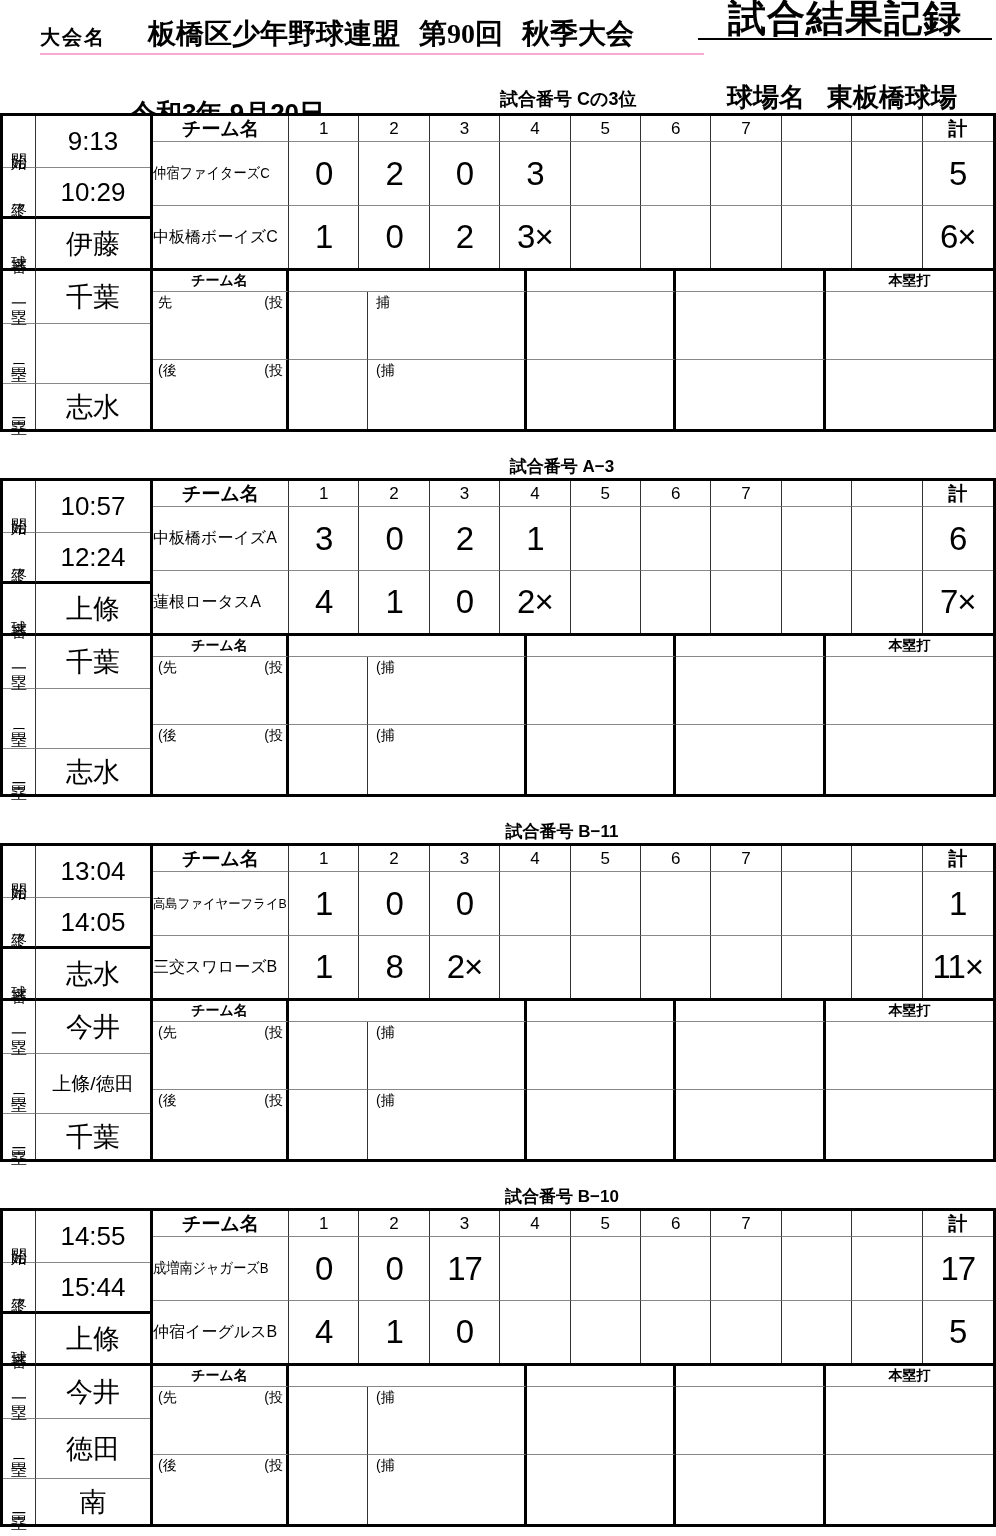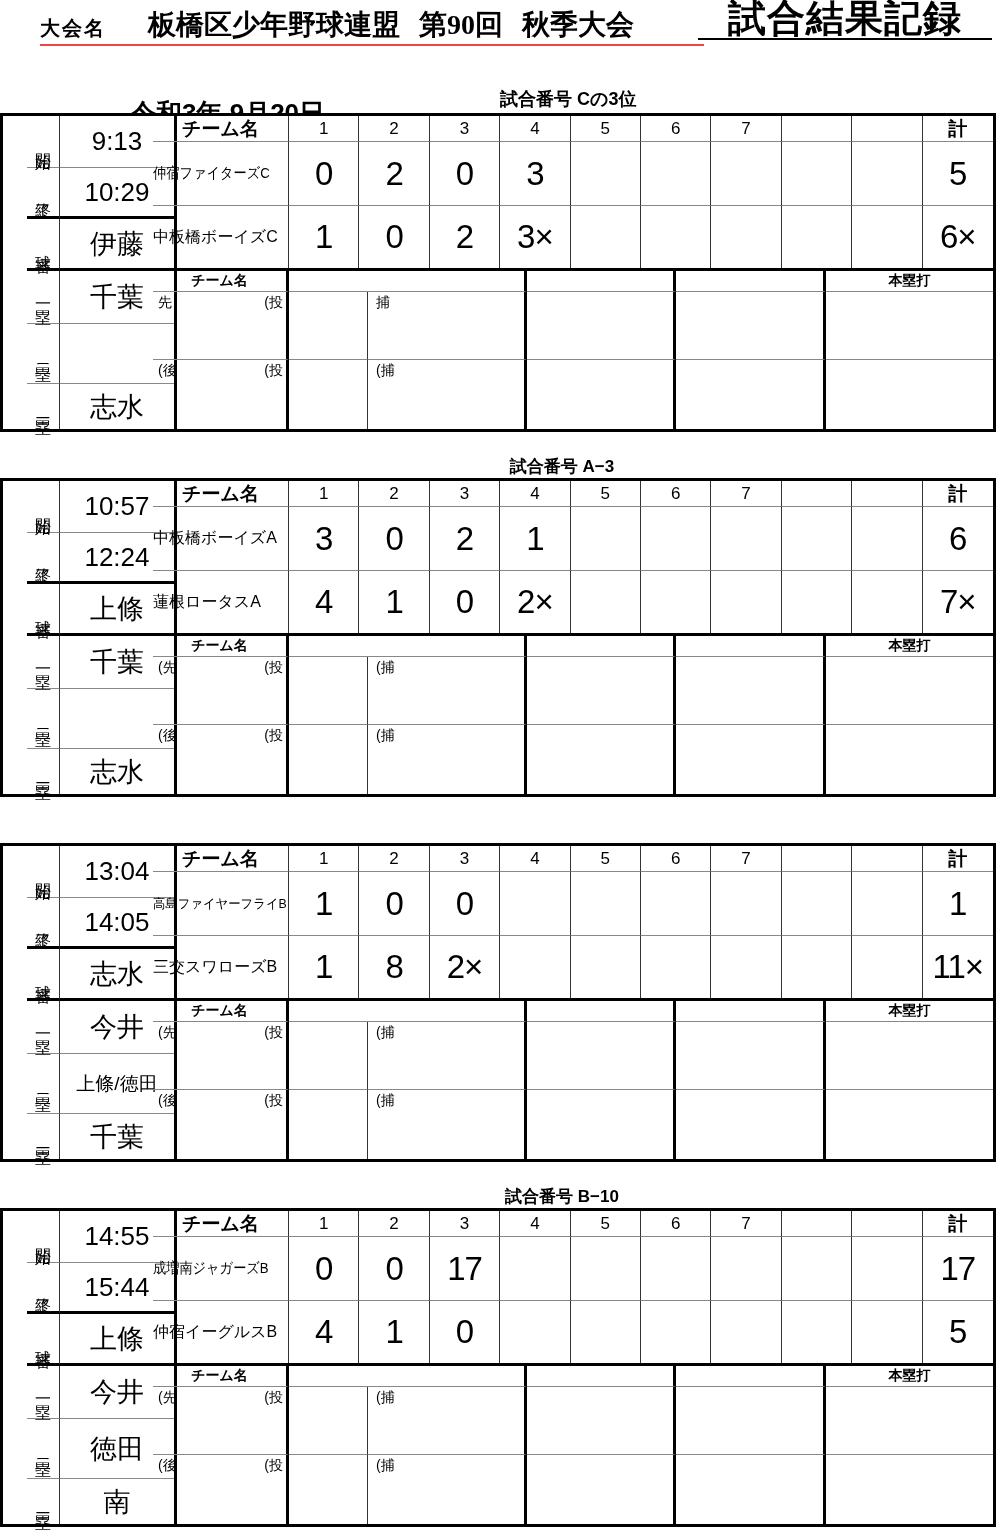--- a/index.html
+++ b/index.html
@@ -1,21 +1,21 @@
 <!DOCTYPE html>
 <html><head>
 <meta charset="utf-8">
 <style>
   html,body { margin:0; padding:0; background:#fff; }
   body { width:996px; height:1536px; font-family:"Liberation Sans", sans-serif; color:#000; }
   #page { position:relative; width:996px; height:1536px; overflow:hidden; background:#fff; }
 
   
-  .hdr-line { position:absolute; left:40px; top:2px; width:664px; height:42px;
-              border-bottom:2px solid #ef4444; display:flex; align-items:flex-end; }
+  .hdr-line { position:absolute; left:40px; top:11px; width:664px; height:42px;
+              border-bottom:2px solid #f9a8d4; display:flex; align-items:flex-end; }
   .hlabel { font-family:"Liberation Serif", serif; font-weight:bold; font-size:20px;
             letter-spacing:2px; padding-bottom:2px; white-space:nowrap; }
   .hname  { font-family:"Liberation Serif", serif; font-weight:bold; font-size:28px;
             margin-left:42px; word-spacing:12px; white-space:nowrap; }
   .title  { position:absolute; left:698px; top:0px; width:294px; height:38px;
             border-bottom:2px solid #000; font-size:38px; font-weight:bold;
             line-height:36px; text-align:center; letter-spacing:1px; white-space:nowrap; }
   .dateline { position:absolute; left:0; top:78px; width:996px; height:32px; }
   .date  { position:absolute; left:130px; top:18px; font-size:26px; font-weight:bold; white-space:nowrap; }
   .gnum  { position:absolute; left:500px; top:9px; font-size:18px; font-weight:bold; white-space:nowrap; }
@@ -25,21 +25,21 @@
   
   .game-wrap { position:absolute; left:0; width:996px; }
   .glabel { position:absolute; top:-23px; left:0; width:100%; box-sizing:border-box;
             padding-left:128px; text-align:center; font-size:17px; font-weight:bold; }
   .game { position:relative; width:996px; height:319px; border:3px solid #000;
           box-sizing:border-box; background:#fff; }
 
   .left { position:absolute; left:0; top:0; width:150px; height:313px; box-sizing:border-box;
           border-right:3px solid #000; display:grid;
           grid-template-columns:33px 1fr;
-          grid-template-rows:52px 51px 52px 53px 60px 45px;margin-left:24px; }
+          grid-template-rows:52px 51px 52px 53px 60px 45px; }
   .right { position:absolute; left:150px; top:0; width:840px; height:242px;text-align:right; }
   .sgrid { display:grid; width:840px; height:152px; box-sizing:content-box;
            grid-template-columns:136px repeat(10, 1fr);
            grid-template-rows:26px 64px 62px;
            border-bottom:3px solid #000; }
   .bgrid { display:grid; width:840px; height:158px;
            grid-template-columns:136px 79px 159px 149px 150px 1fr;
            grid-template-rows:21px 68px 69px; }
 
   .cell { display:flex; align-items:center; justify-content:center; box-sizing:border-box;
@@ -76,20 +76,21 @@
 
   <div class="hdr-line">
     <span class="hlabel">大会名</span>
     <span class="hname">板橋区少年野球連盟 第90回 秋季大会</span>
   </div>
   <div class="title">試合結果記録</div>
 
   <div class="dateline">
     <span class="date">令和3年 9月20日</span>
     <span class="gnum">試合番号 Cの3位</span>
+    <span class="venue"><span>球場名</span><span class="vname">東板橋球場</span></span>
   </div>
 
   <div id="games-host">
   <div class="game-wrap" style="top: 113px;">
     <div class="glabel"></div>
     <div class="game">
 
       <div class="left">
         <div class="cell vl br1 bb1">開始</div>
         <div class="cell val bb1">9:13</div>
@@ -302,20 +303,21 @@
           <div class="cell br3 bempty"></div>
           <div class="cell br3 bempty"></div>
           <div class="cell bempty"></div>
         </div>
       </div>
 
     </div>
   </div>
 
   <div class="game-wrap" style="top: 843px;">
+    <div class="glabel">試合番号 B−11</div>
     <div class="game">
 
       <div class="left">
         <div class="cell vl br1 bb1">開始</div>
         <div class="cell val bb1">13:04</div>
 
         <div class="cell vl br1 bb3">終了</div>
         <div class="cell val bb3">14:05</div>
 
         <div class="cell vl br1 bb3">球審</div>

